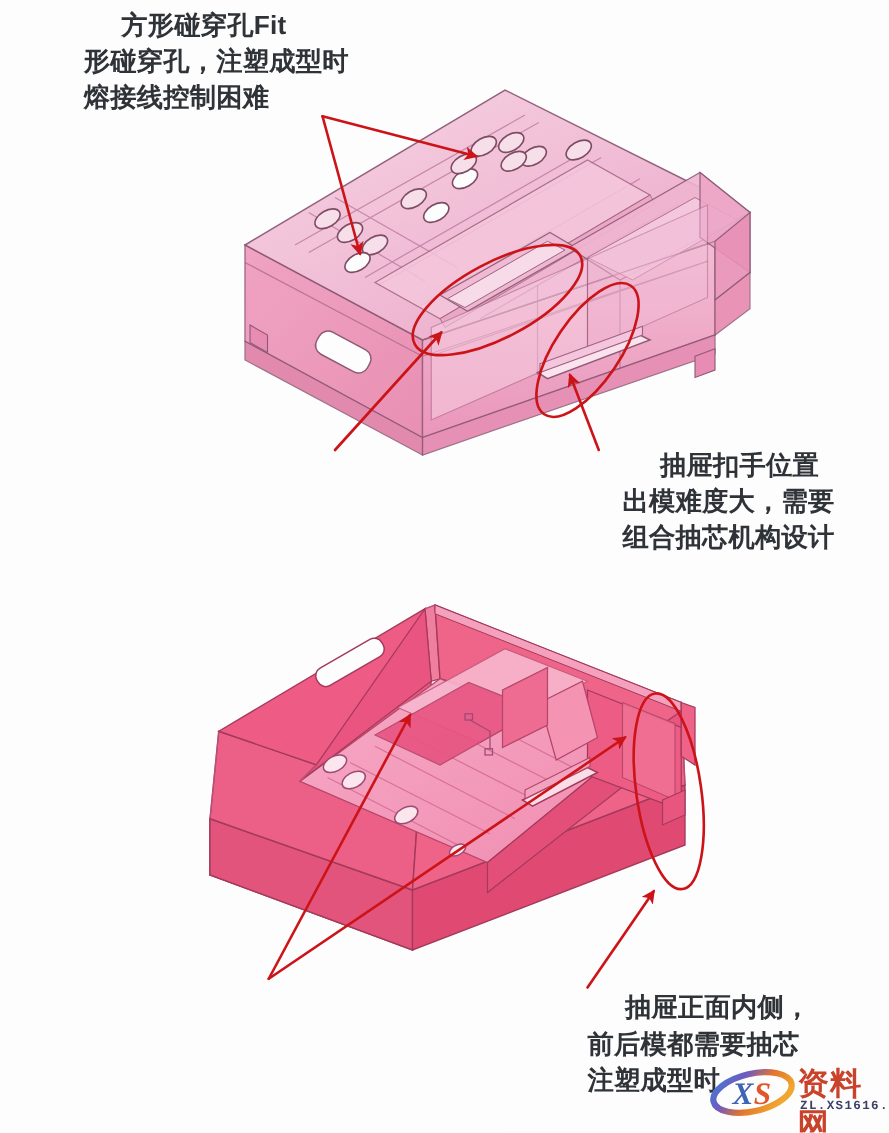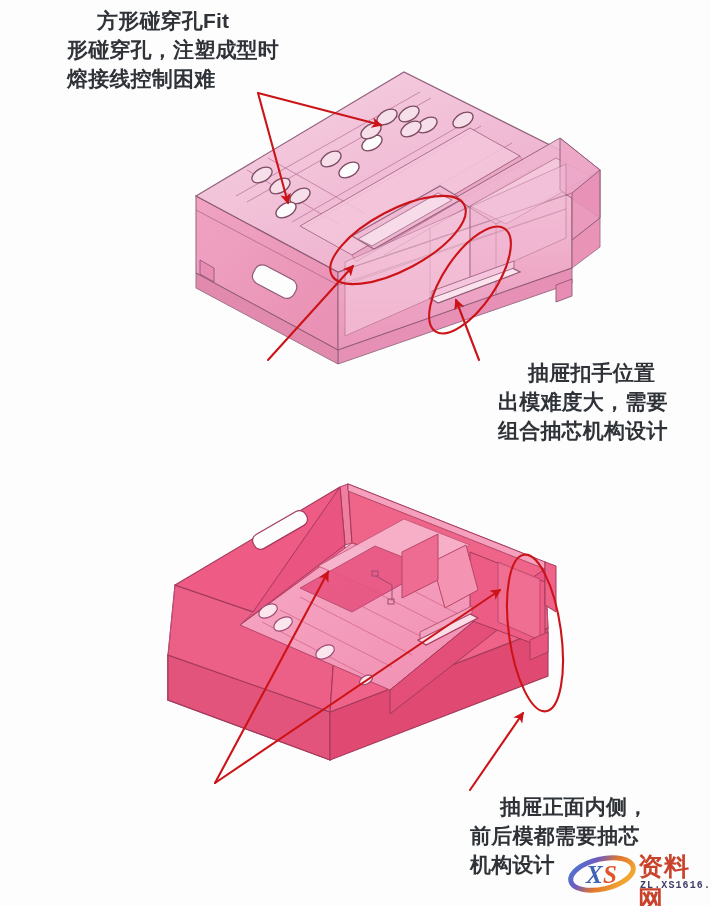--- a/index.html
+++ b/index.html
@@ -260,21 +260,21 @@
 熔接线控制困难</div>
 
 
   <div class="note indent" style="left:498px;top:358px;width:215px;">抽屉扣手位置
 出模难度大，需要
 组合抽芯机构设计</div>
 
 
   <div class="note indent" style="left:470px;top:792px;width:230px;">抽屉正面内侧，
 前后模都需要抽芯
-机构设计</div>
+注塑成型时</div>
 
   <div class="watermark">
     <svg class="wm-badge" viewBox="0 0 72 44">
       <defs>
         <linearGradient id="swoosh" x1="0" y1="0" x2="1" y2="0.6">
           <stop offset="0%" stop-color="#3f7fd6"></stop>
           <stop offset="35%" stop-color="#6f5bc0"></stop>
           <stop offset="65%" stop-color="#e3762c"></stop>
           <stop offset="100%" stop-color="#f0a72f"></stop>
         </linearGradient>

